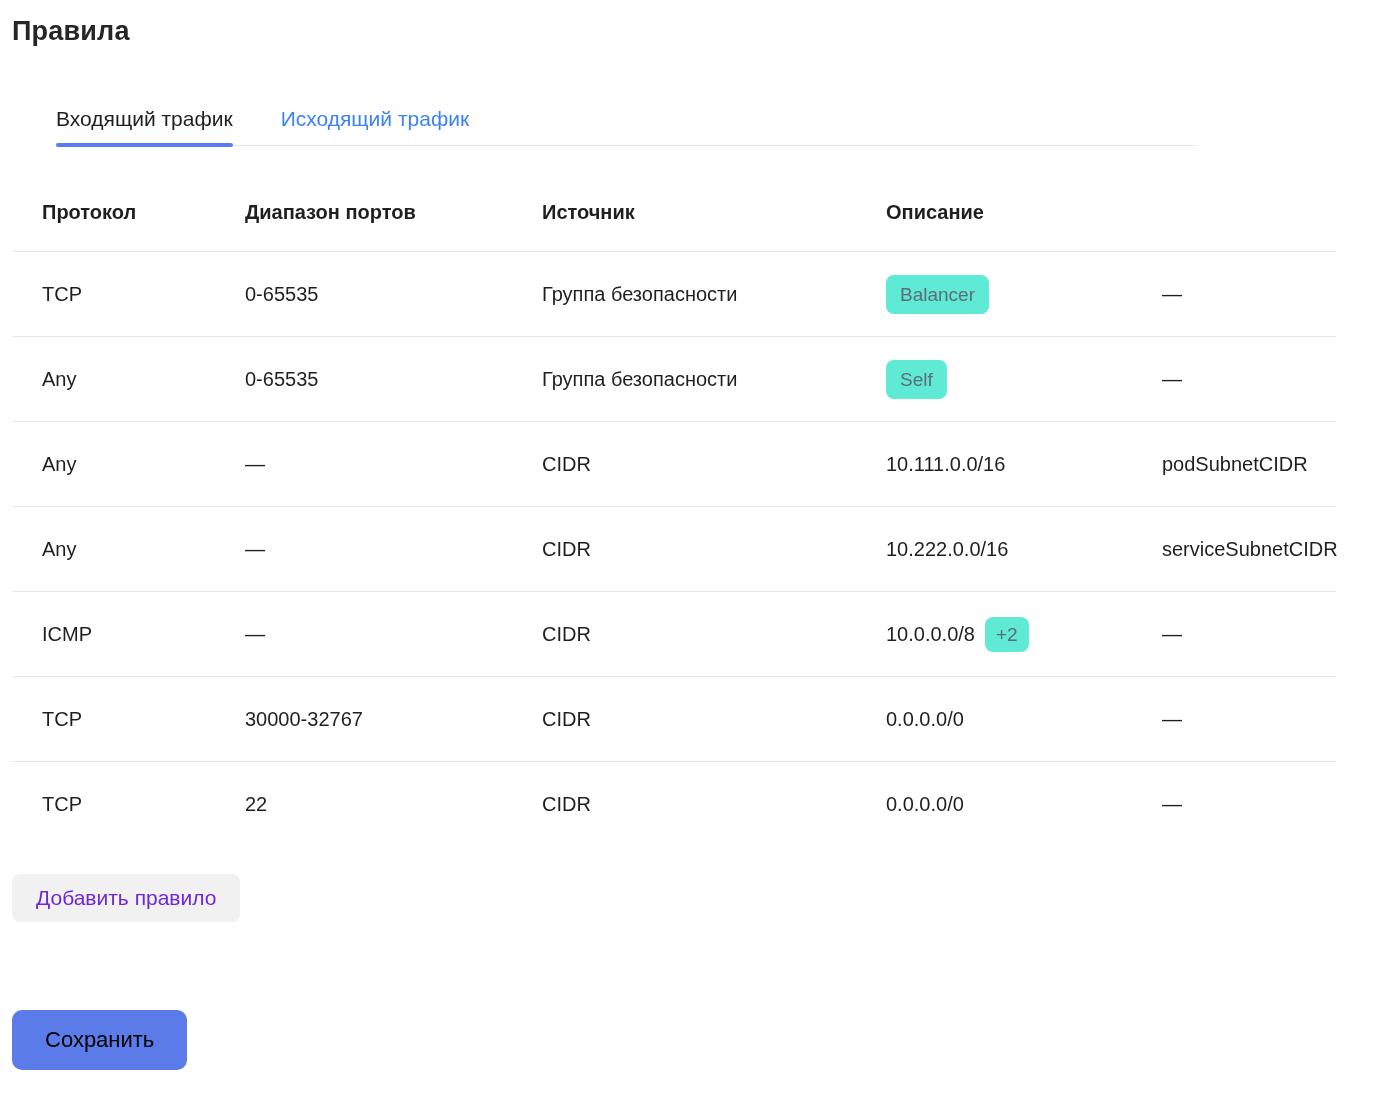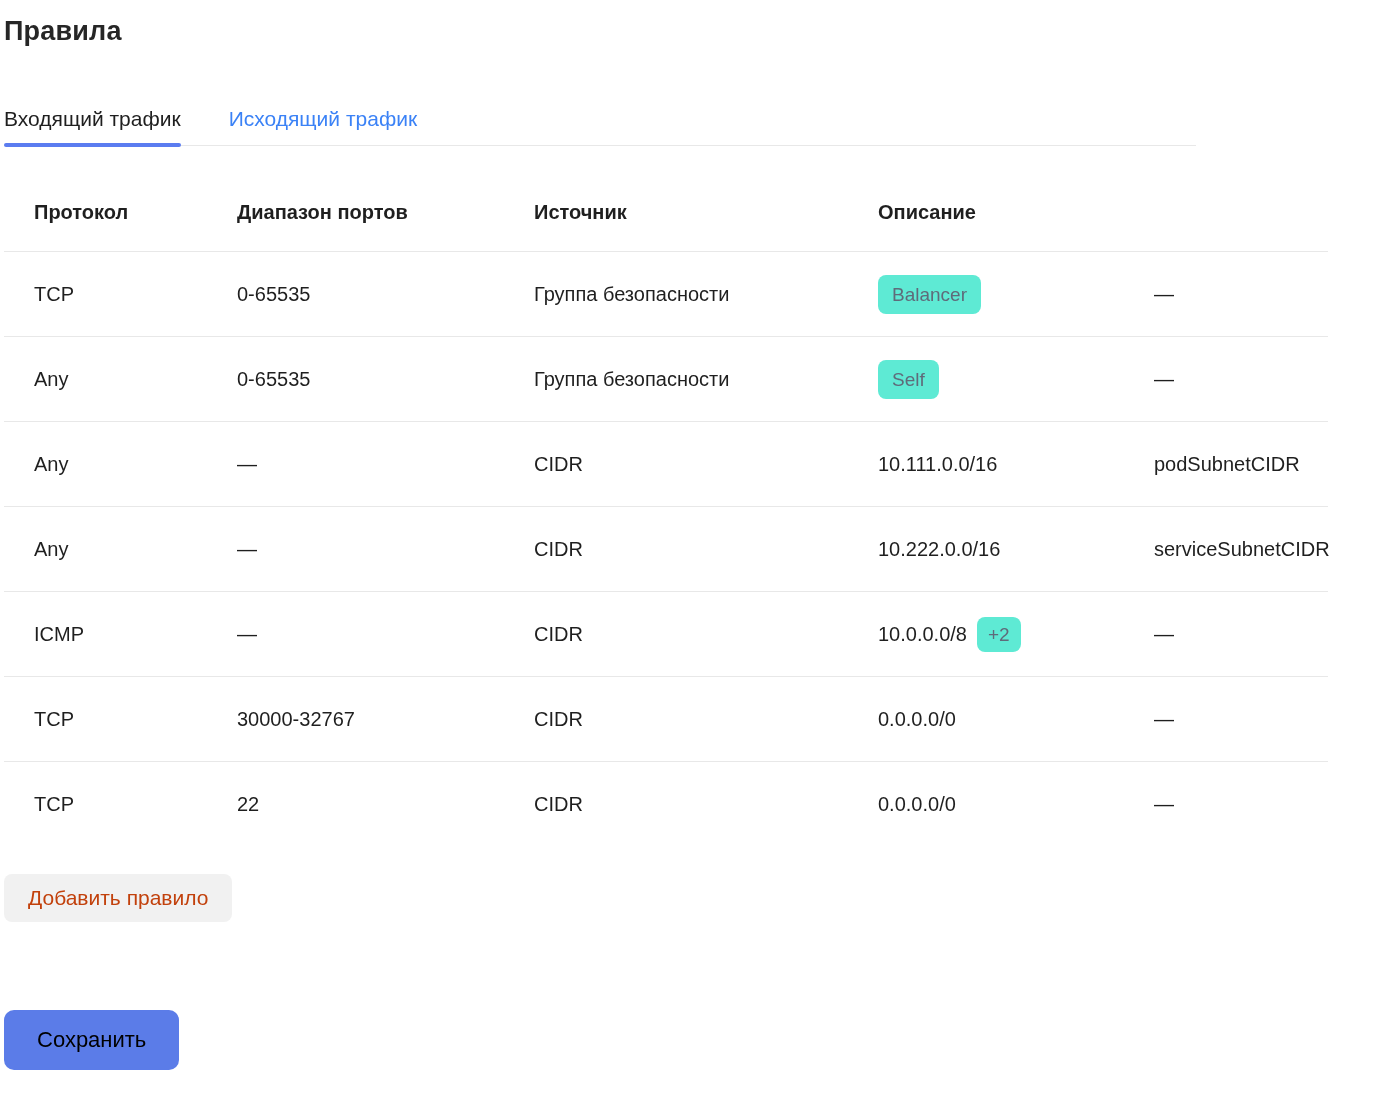--- a/index.html
+++ b/index.html
@@ -3,36 +3,37 @@
 <meta charset="utf-8">
 <style>
   * { margin: 0; padding: 0; box-sizing: border-box; }
   html, body {
     width: 1376px; height: 1096px;
     background: #ffffff;
     font-family: "Liberation Sans", "DejaVu Sans", sans-serif;
     color: #1f1f1f;
     overflow: hidden;
   }
-  .page { padding: 0 0 0 4px; width: 1196px; }
+  .page { padding: 0 0 0 12px; width: 1196px; }
 
   .page-title {
     margin-top: 16px;
     font-size: 27px;
     font-weight: 700;
     color: #262626;
     letter-spacing: 0.2px;
   }
 
   
   .tabs {
     margin-top: 60px;
     display: flex;
     border-bottom: 1px solid #e8e8e8;
     margin-right: 0;
+    margin-left: 44px;
   }
   .tab {
     font-size: 21px;
     padding-bottom: 14px;
     margin-right: 48px;
     cursor: pointer;
     position: relative;
     background: none; border: none;
     font-family: inherit;
   }
@@ -102,21 +103,21 @@
 
   
   .add-rule-btn {
     margin-top: 27px;
     display: inline-block;
     background: #f1f1f1;
     border: none;
     border-radius: 8px;
     padding: 12px 24px;
     font-size: 21px;
-    color: #c2410c;
+    color: #6d28d9;
     font-family: inherit;
     cursor: pointer;
   }
   .save-btn {
     margin-top: 88px;
     display: inline-block;
     background: var(--save, #5b7ce8);
     border: none;
     border-radius: 10px;
     padding: 17px 33px;

